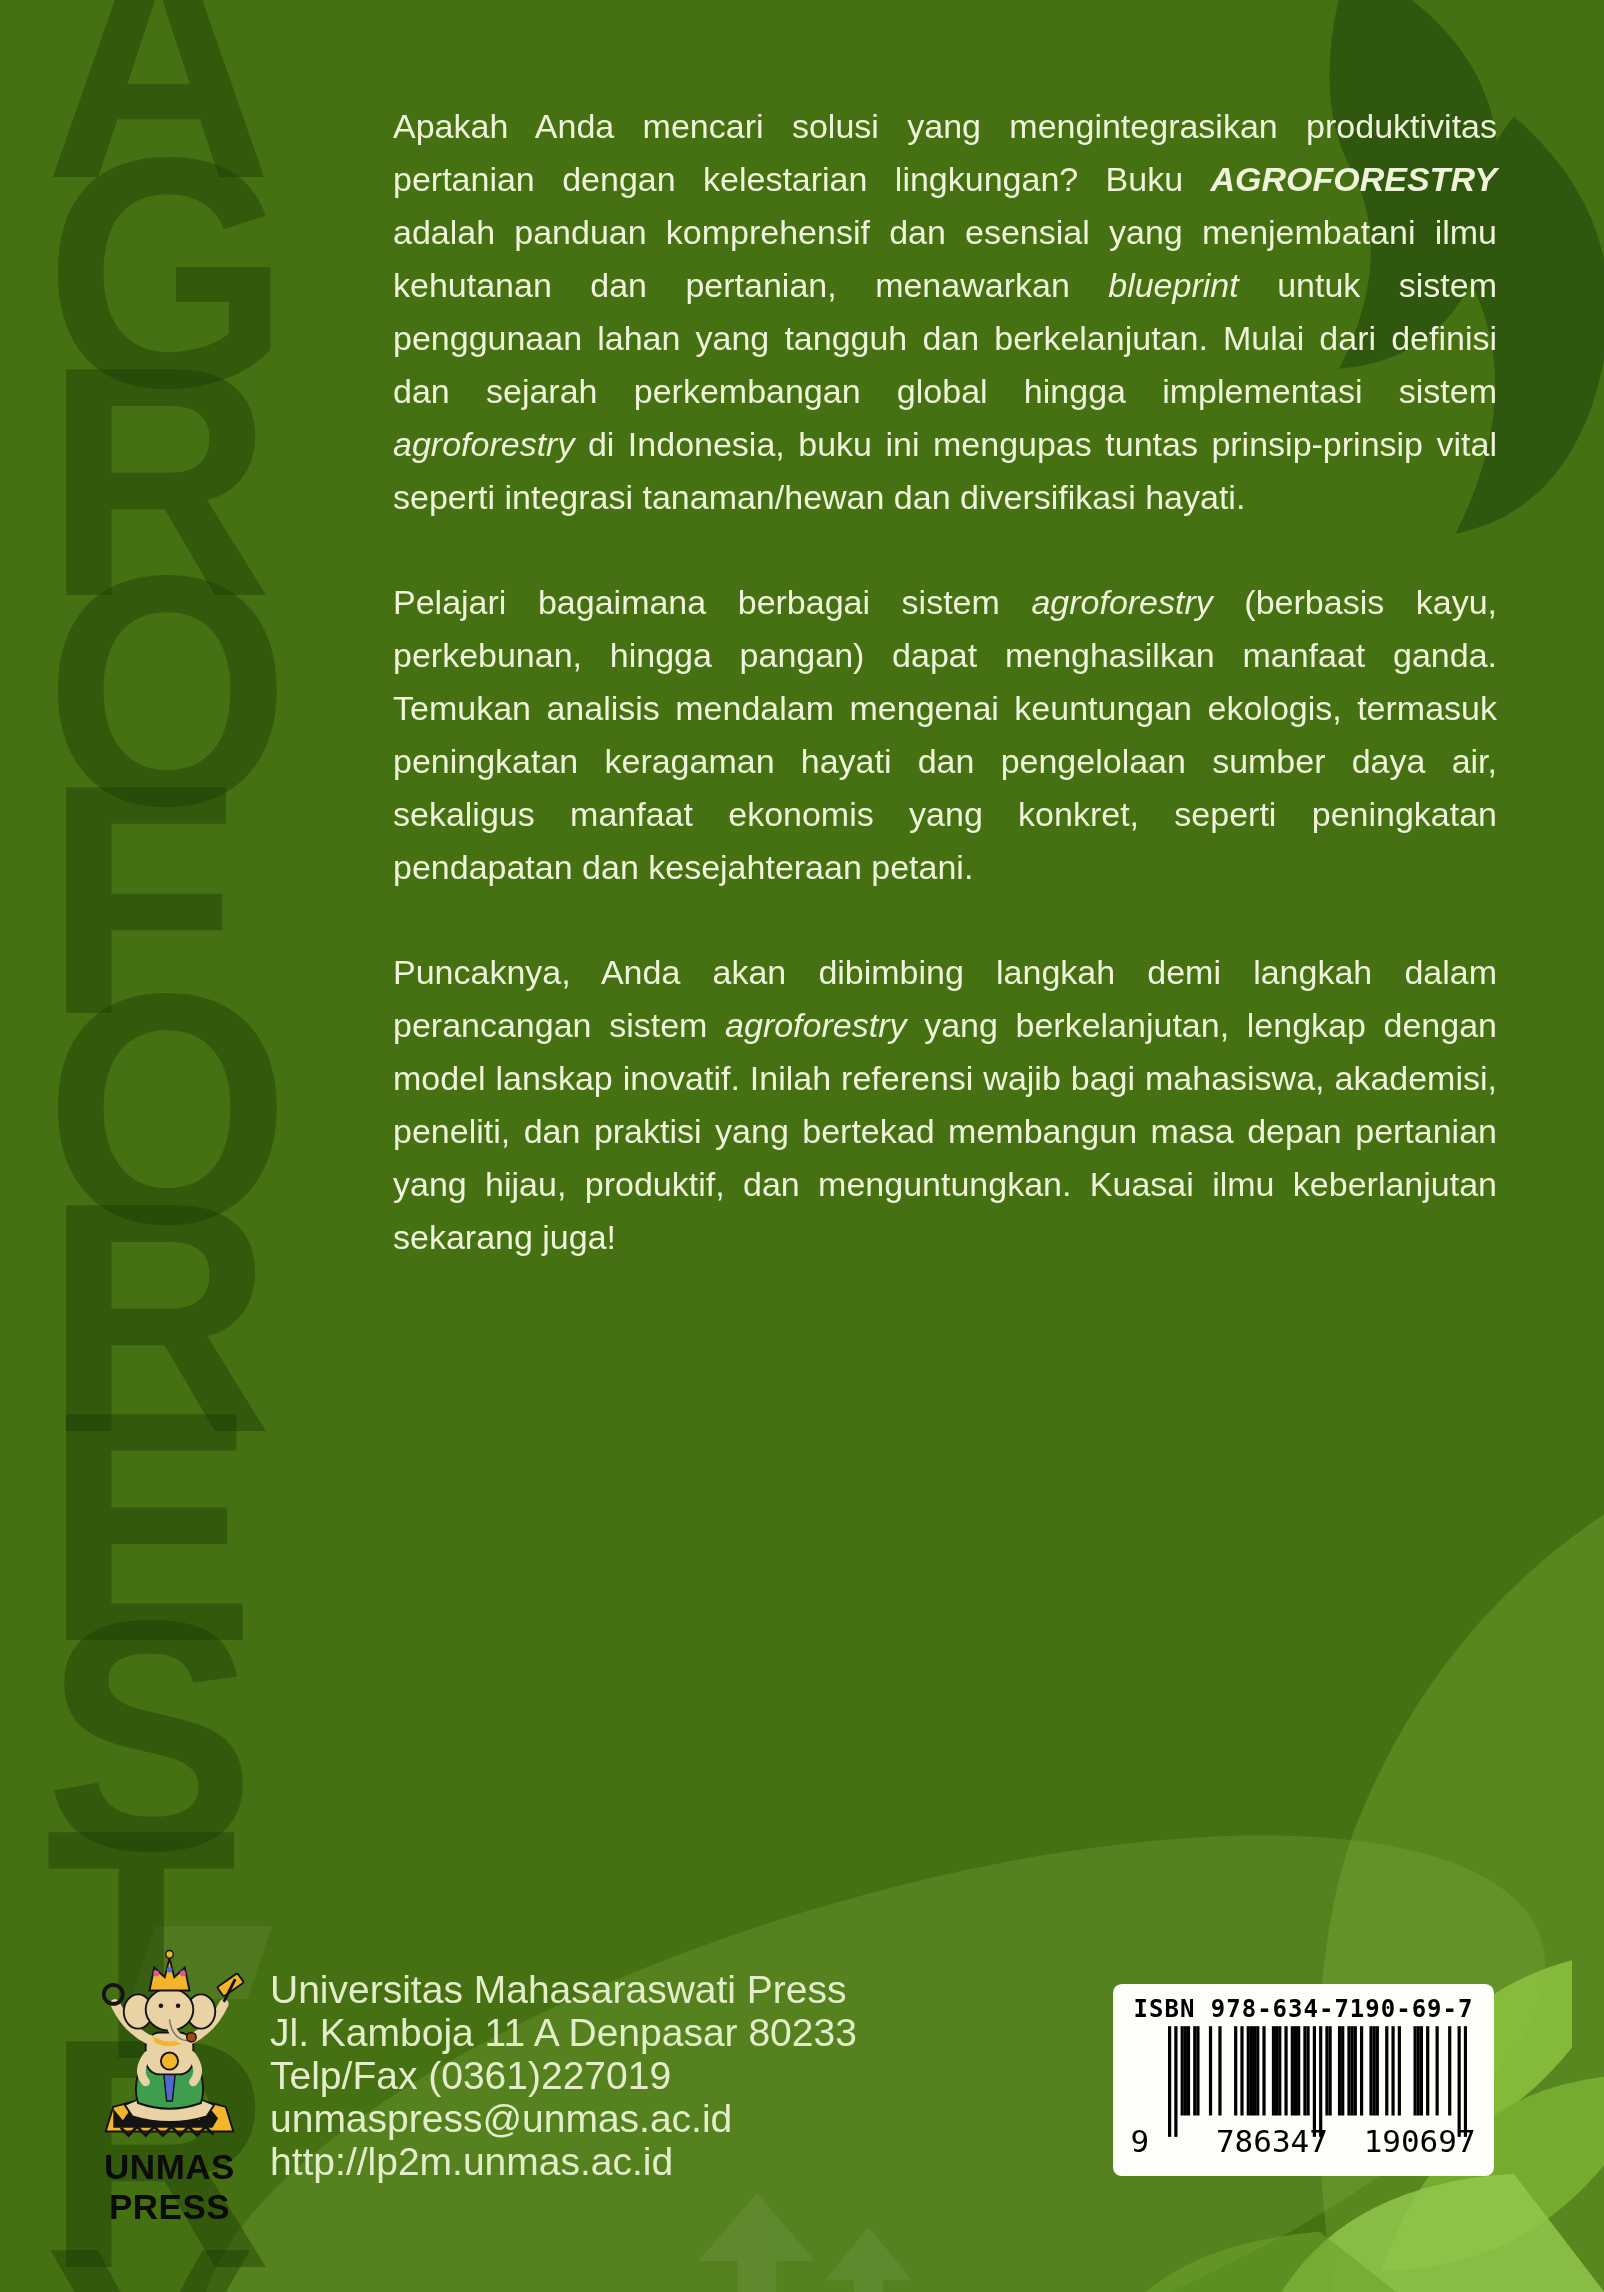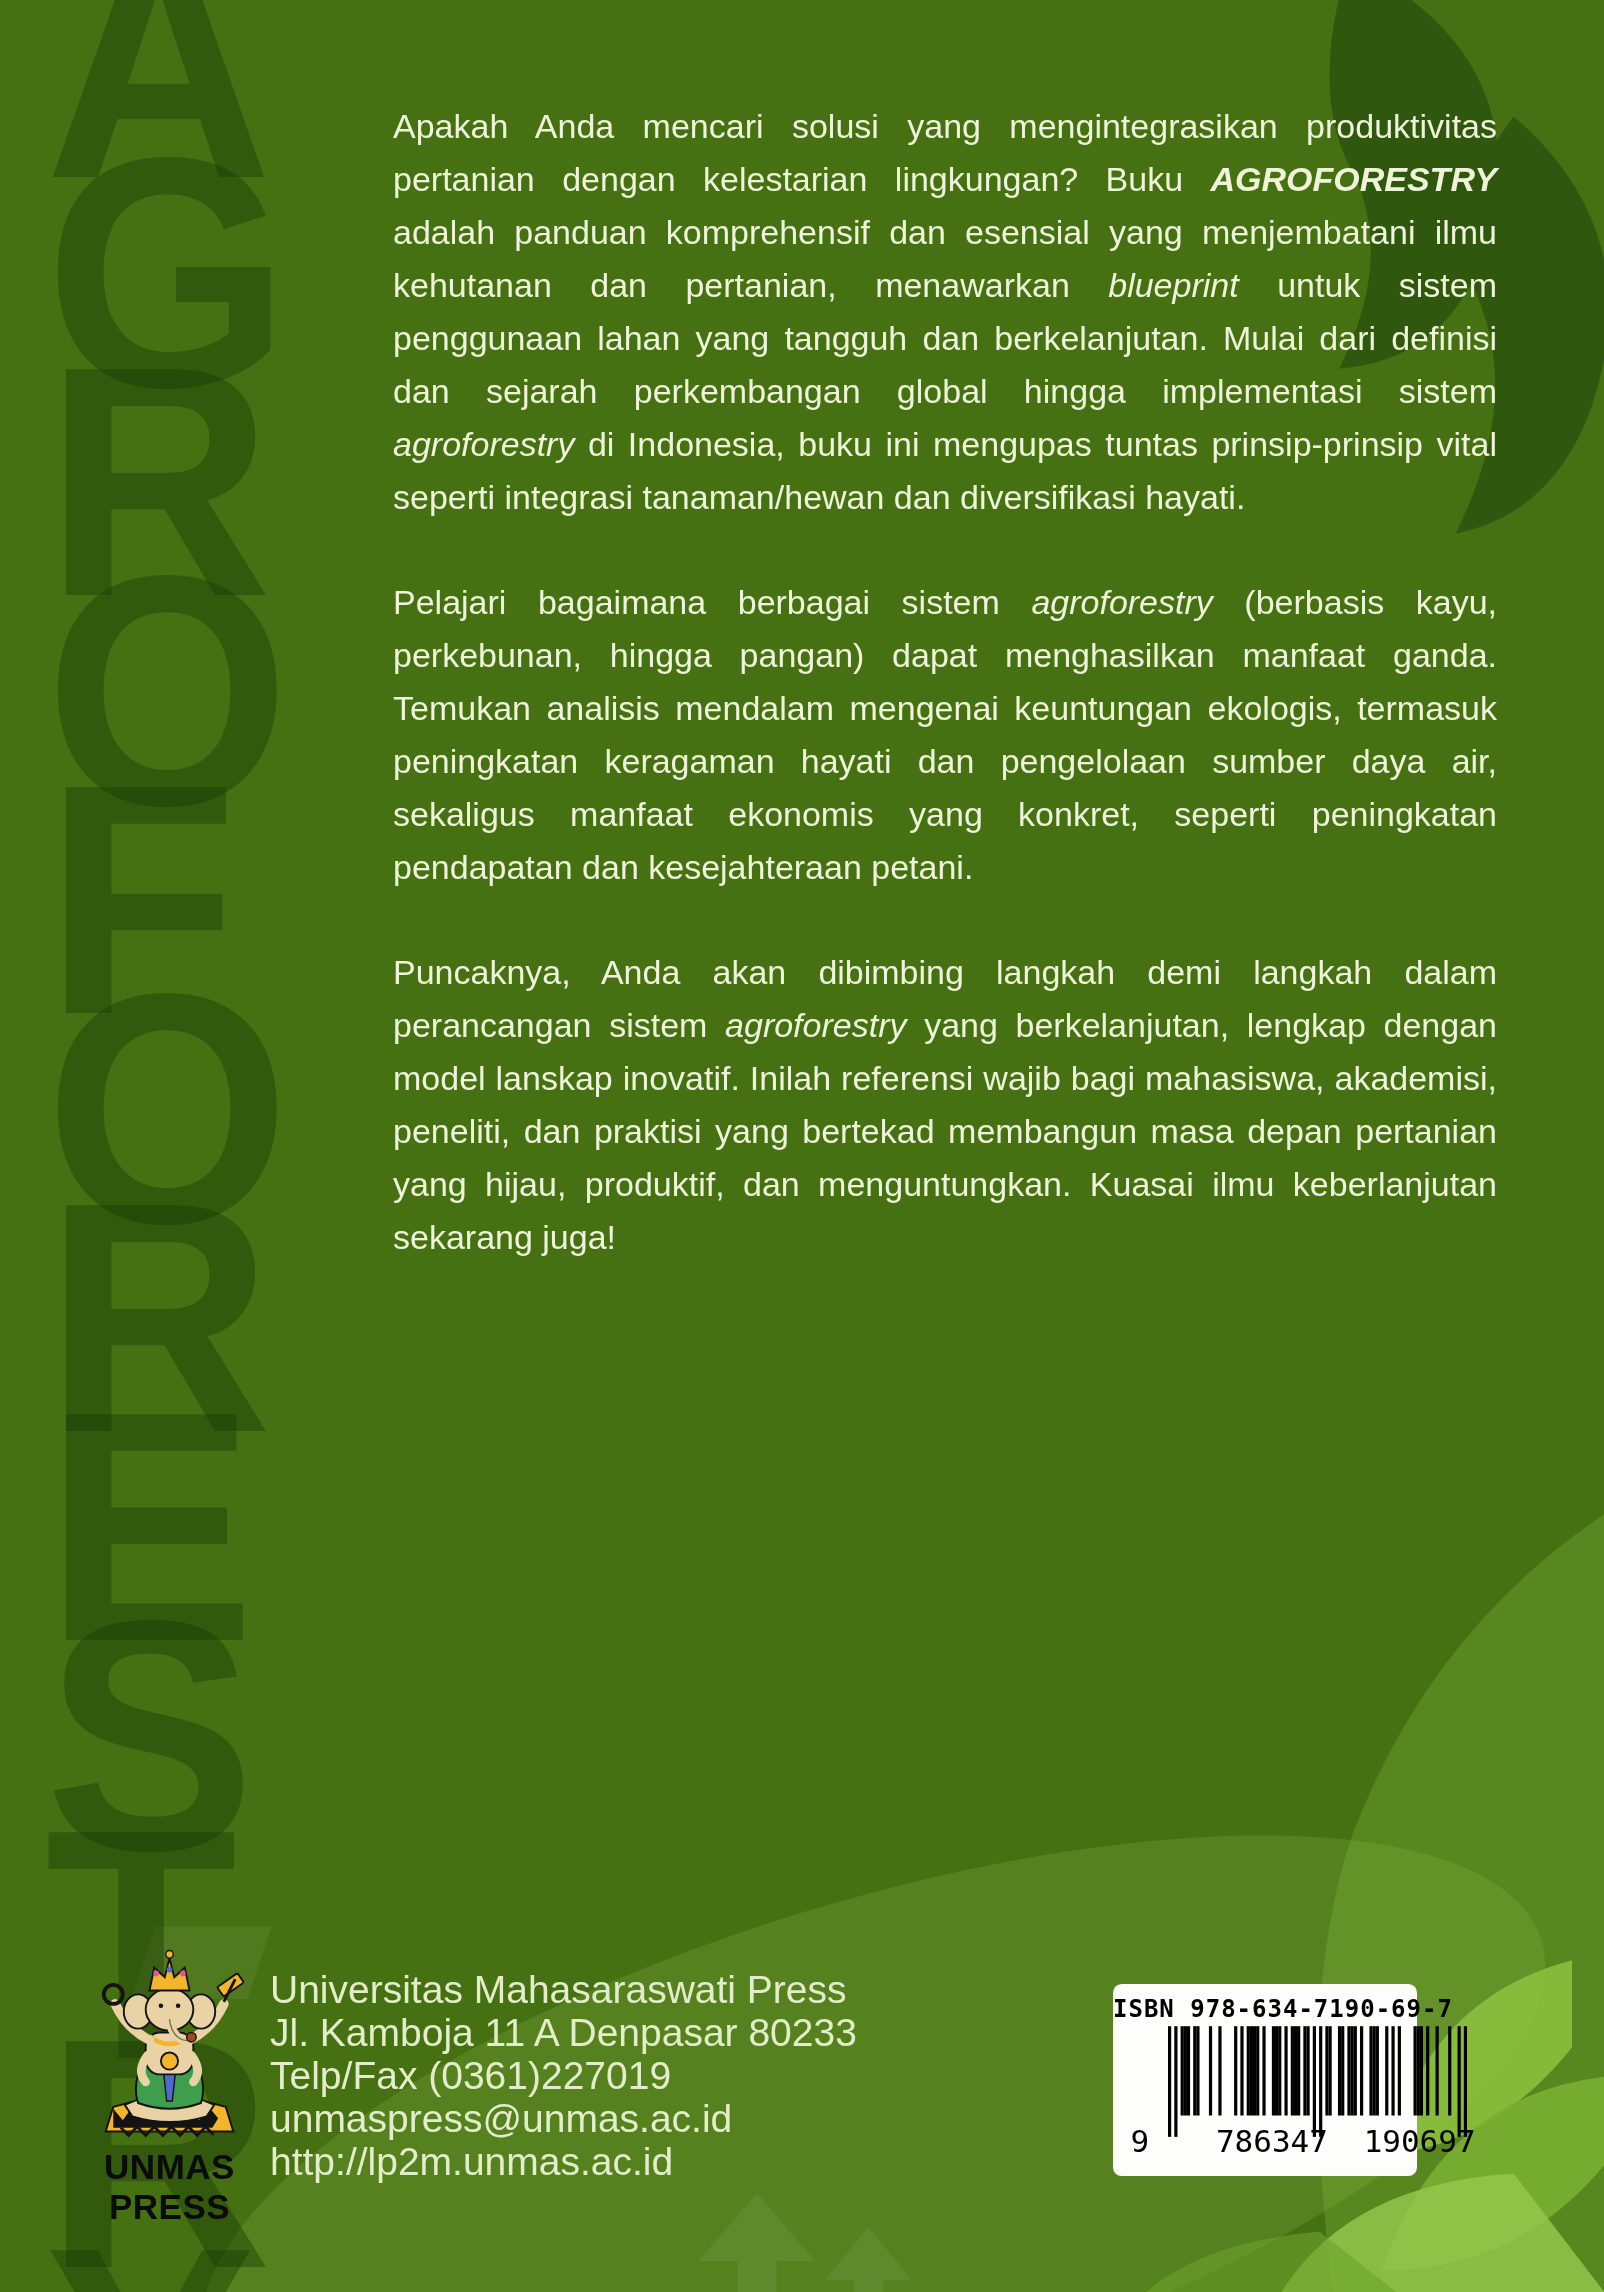--- a/index.html
+++ b/index.html
@@ -37,21 +37,21 @@
   }
   .synopsis p{margin:0 0 52px;}
   .run-i{font-style:italic;}
   .run-bi{font-style:italic;font-weight:bold;}
   
   .logo{position:absolute;left:87px;top:1941px;width:165px;text-align:center;}
   .logo-label{font-weight:bold;font-size:35px;letter-spacing:0.5px;color:#0b0b0b;margin-top:0;}
   .pub{position:absolute;left:270px;top:1968px;font-size:39px;line-height:43px;color:#e4edca;}
   
   .isbn{
-    position:absolute;left:1113px;top:1984px;width:304px;height:192px;
+    position:absolute;left:1113px;top:1984px;width:381px;height:192px;
     background:#fdfdfa;border-radius:8.7px;color:#000;
   }
   .isbn-label{
     text-align:center;margin-top:10.7px;
     font-family:"DejaVu Sans Mono",monospace;
     font-size:24px;font-weight:600;letter-spacing:1px;white-space:nowrap;
   }
   .barcode-row{position:relative;height:147px;margin-top:2.9px;}
   .barcode-row svg{position:absolute;left:55px;top:0;}
   .digits{

